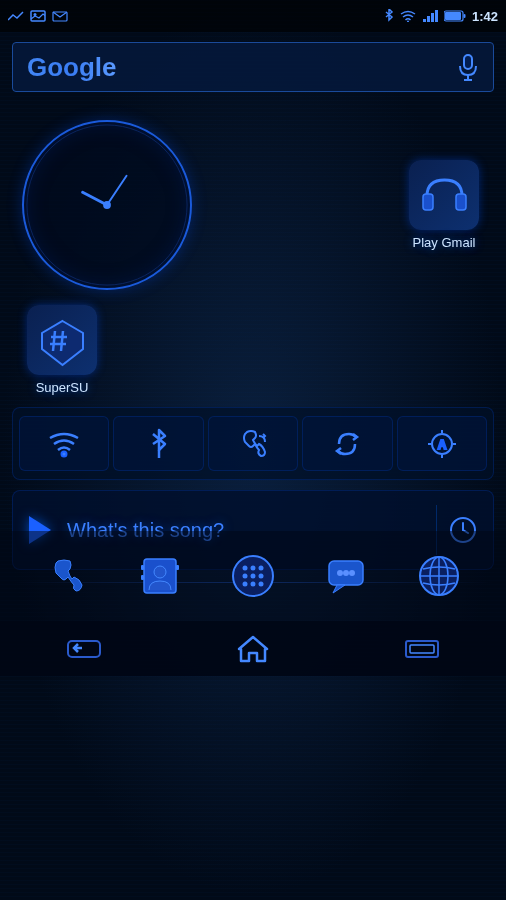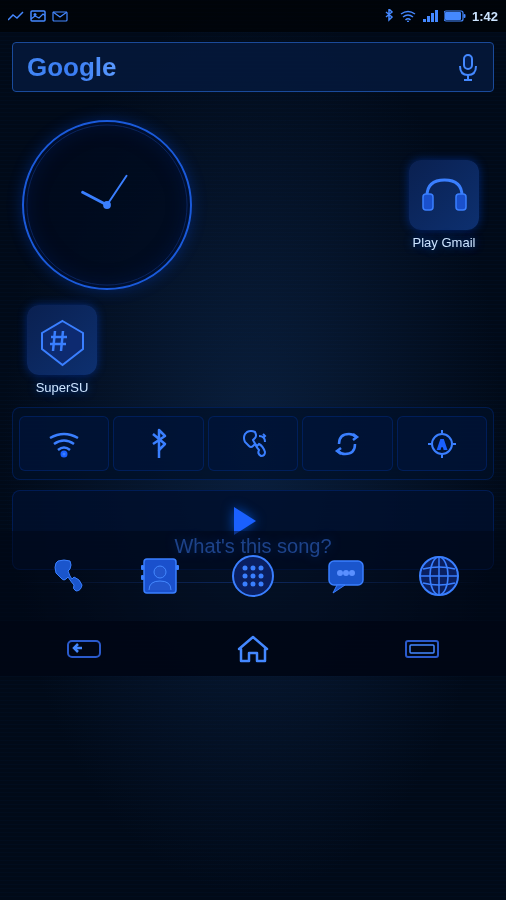--- a/index.html
+++ b/index.html
@@ -228,21 +228,20 @@
     
     .song-widget {
       display: flex;
       align-items: center;
       background: rgba(0,15,45,0.8);
       border: 1px solid rgba(0,60,180,0.3);
       border-radius: 8px;
       padding: 16px 16px;
       height: 80px;
       margin-bottom: 12px;
-      flex-direction: column;
     }
 
     .play-triangle {
       width: 0;
       height: 0;
       border-left: 22px solid #1a60ff;
       border-top: 14px solid transparent;
       border-bottom: 14px solid transparent;
       margin-right: 16px;
       filter: drop-shadow(0 0 6px rgba(0,100,255,0.7));

